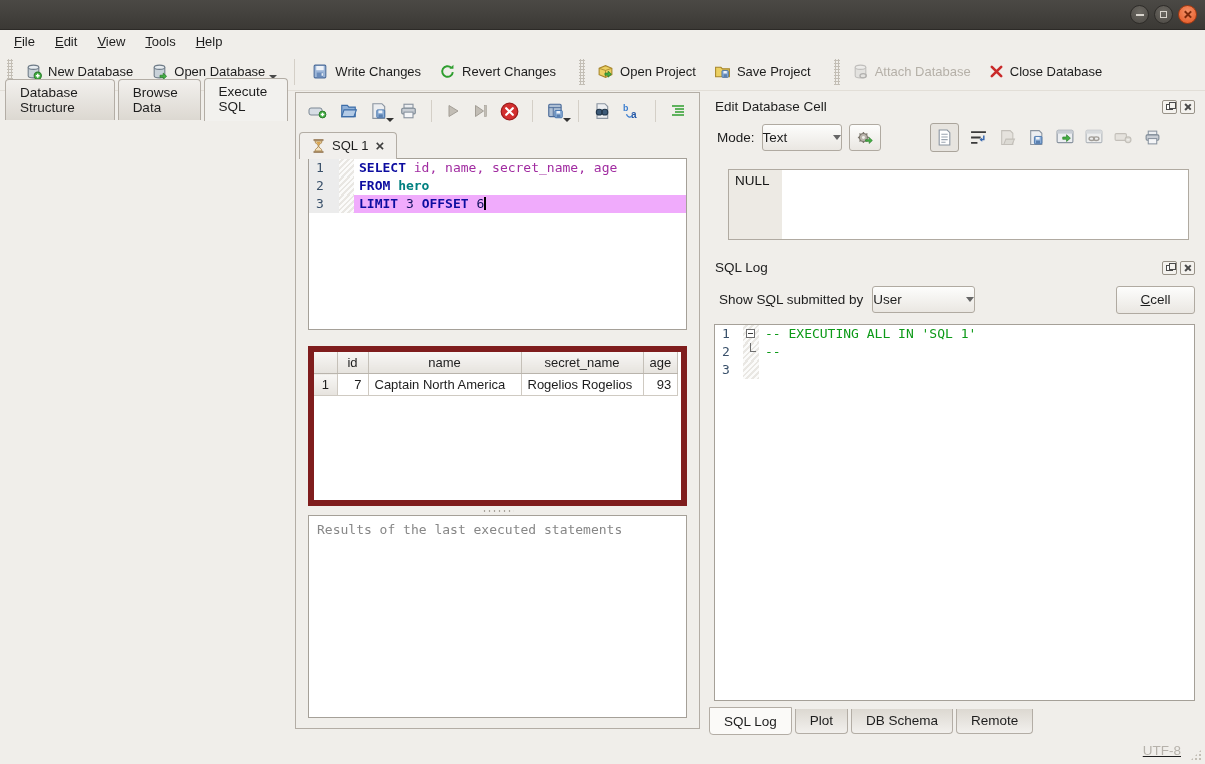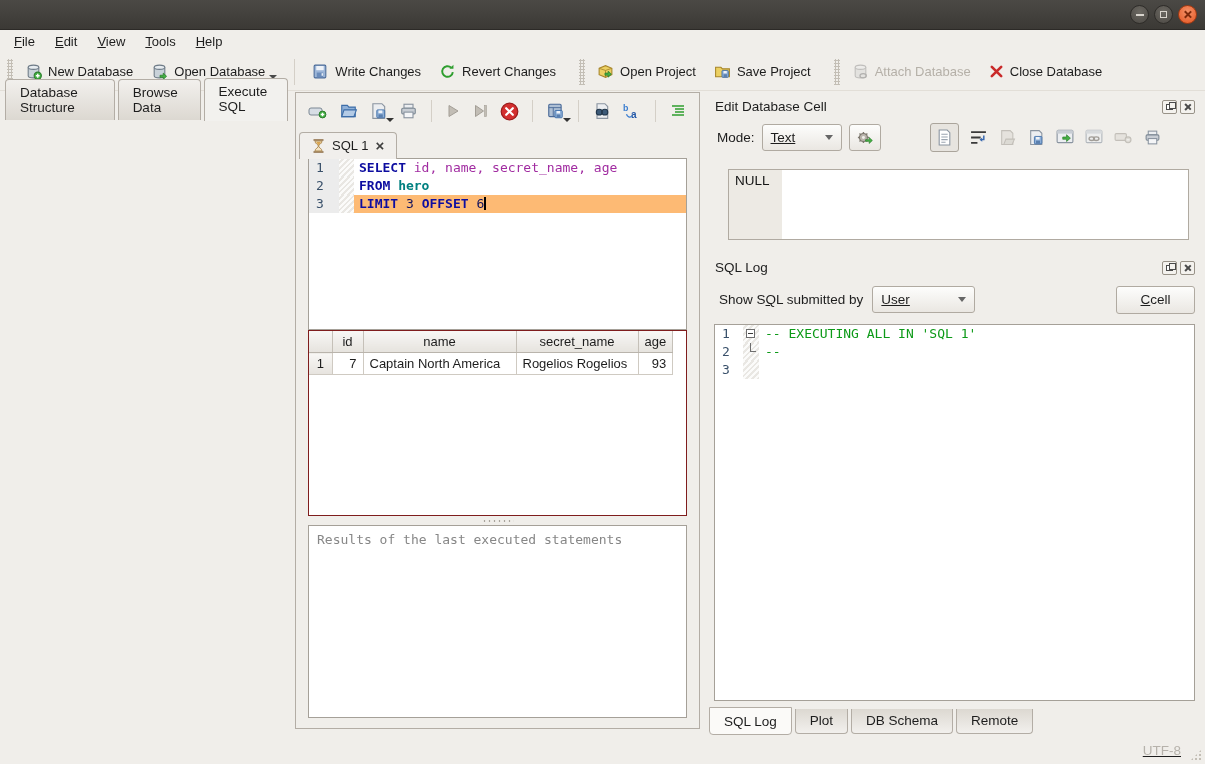--- a/index.html
+++ b/index.html
@@ -53,28 +53,28 @@
   .subtab{display:flex;align-items:center;gap:7px;padding:5px 12px 6px;border:1px solid #b3ada5;border-bottom:none;
     border-radius:4px 4px 0 0;background:#f1efec;margin-bottom:-1px;z-index:2;}
   .subtab .x{font-weight:bold;font-size:15px;color:#3f3f3f;line-height:12px;}
   
   .editor{height:172px;margin:0 12px;border:1px solid #a5a098;background:#fff;
     font-family:"DejaVu Sans Mono",monospace;font-size:13px;overflow:hidden;z-index:1;}
   .eline{display:flex;height:18px;line-height:18px;}
   .lnum{width:30px;background:#ececec;color:#39506a;padding-left:7px;flex:none;}
   .fold{width:15px;flex:none;background:repeating-linear-gradient(135deg,#fbfbfa 0 2px,#e9e7e3 2px 4px);}
   .code{flex:1;padding-left:5px;white-space:pre;}
-  .eline.cur .code{background:#fdba74;}
+  .eline.cur .code{background:#f0abfc;}
   .code [data-c="kw"]{color:#0d0da0;font-weight:bold;}
   .code [data-c="id"]{color:#a12ca1;}
   .code [data-c="tbl"]{color:#008080;font-weight:bold;}
   .code [data-c="num"]{color:#11115e;}
   .caret{display:inline-block;width:1.5px;height:13px;background:#000;vertical-align:-2px;}
   
-  .grid-box{height:186px;margin:0 12px 0;border:1px solid #7f1d1d;background:#fff;overflow:hidden;}
+  .grid-box{height:160px;margin:16px 12px 0;border:6px solid #7f1d1d;background:#fff;overflow:hidden;}
   table.grid{border-collapse:collapse;font-size:13px;}
   .grid th{background:linear-gradient(#f8f7f5,#e6e3de);border-right:1px solid #c5c0b8;border-bottom:1px solid #b9b4ac;
     font-weight:normal;padding:3px 6px;text-align:center;}
   .grid td{border-right:1px solid #cfcac2;border-bottom:1px solid #cfcac2;padding:3px 6px;background:#fff;}
   .grid td.rnum{background:linear-gradient(#f8f7f5,#e6e3de);text-align:center;}
   .grid .c-num{text-align:right;}
   
   .hsplit{height:9px;display:flex;align-items:center;justify-content:center;}
   .hsplit .dots{width:32px;height:4px;background-image:radial-gradient(#a9a49c 1px,transparent 1.2px);background-size:5px 4px;}
   
@@ -87,21 +87,21 @@
   .dock-btns{margin-left:auto;display:flex;gap:3px;}
   .dock-btn{width:15px;height:14px;border:1px solid #989288;background:#f4f2ee;border-radius:2px;
     display:flex;align-items:center;justify-content:center;}
   .fl-glyph{width:7px;height:6px;border:1px solid #4a4a4a;position:relative;background:#fff;}
   .fl-glyph::before{content:"";position:absolute;left:2px;top:-3px;width:5px;height:5px;border:1px solid #4a4a4a;background:#f4f2ee;}
   .cl-glyph{position:relative;width:8px;height:8px;}
   .cl-glyph::before,.cl-glyph::after{content:"";position:absolute;left:3.5px;top:0;width:1.5px;height:8px;background:#4a4a4a;}
   .cl-glyph::before{transform:rotate(45deg);} .cl-glyph::after{transform:rotate(-45deg);}
   .mode-row{display:flex;align-items:center;gap:7px;padding:6px 10px 4px 12px;height:38px;}
   .combo{height:27px;border:1px solid #b0aaa1;border-radius:3px;background:linear-gradient(#fdfdfc,#eae7e2);
-    display:flex;align-items:center;padding:0 8px;gap:8px;text-decoration:underline;}
+    display:flex;align-items:center;padding:0 0;gap:8px;}
   .combo .arr{width:0;height:0;border-left:4px solid transparent;border-right:4px solid transparent;border-top:5px solid #666;margin-left:auto;}
   .combo.mode{width:80px;} .combo.user{width:103px;}
   .pushbtn{height:27px;border:1px solid #b0aaa1;border-radius:3px;background:linear-gradient(#fdfdfc,#eae7e2);
     display:flex;align-items:center;justify-content:center;}
   .gearbtn{width:32px;}
   .iconstrip{display:flex;align-items:center;gap:11px;margin-left:42px;}
   .pressed{width:29px;height:29px;border:1px solid #aaa49b;border-radius:3px;background:#e7e4df;
     display:flex;align-items:center;justify-content:center;}
   .cell-editor{height:71px;margin:14px 16px 0 23px;border:1px solid #b0aaa1;background:#fff;display:flex;}
   .cell-gutter{width:53px;background:#edeae4;padding:3px 0 0 6px;color:#141414;}

